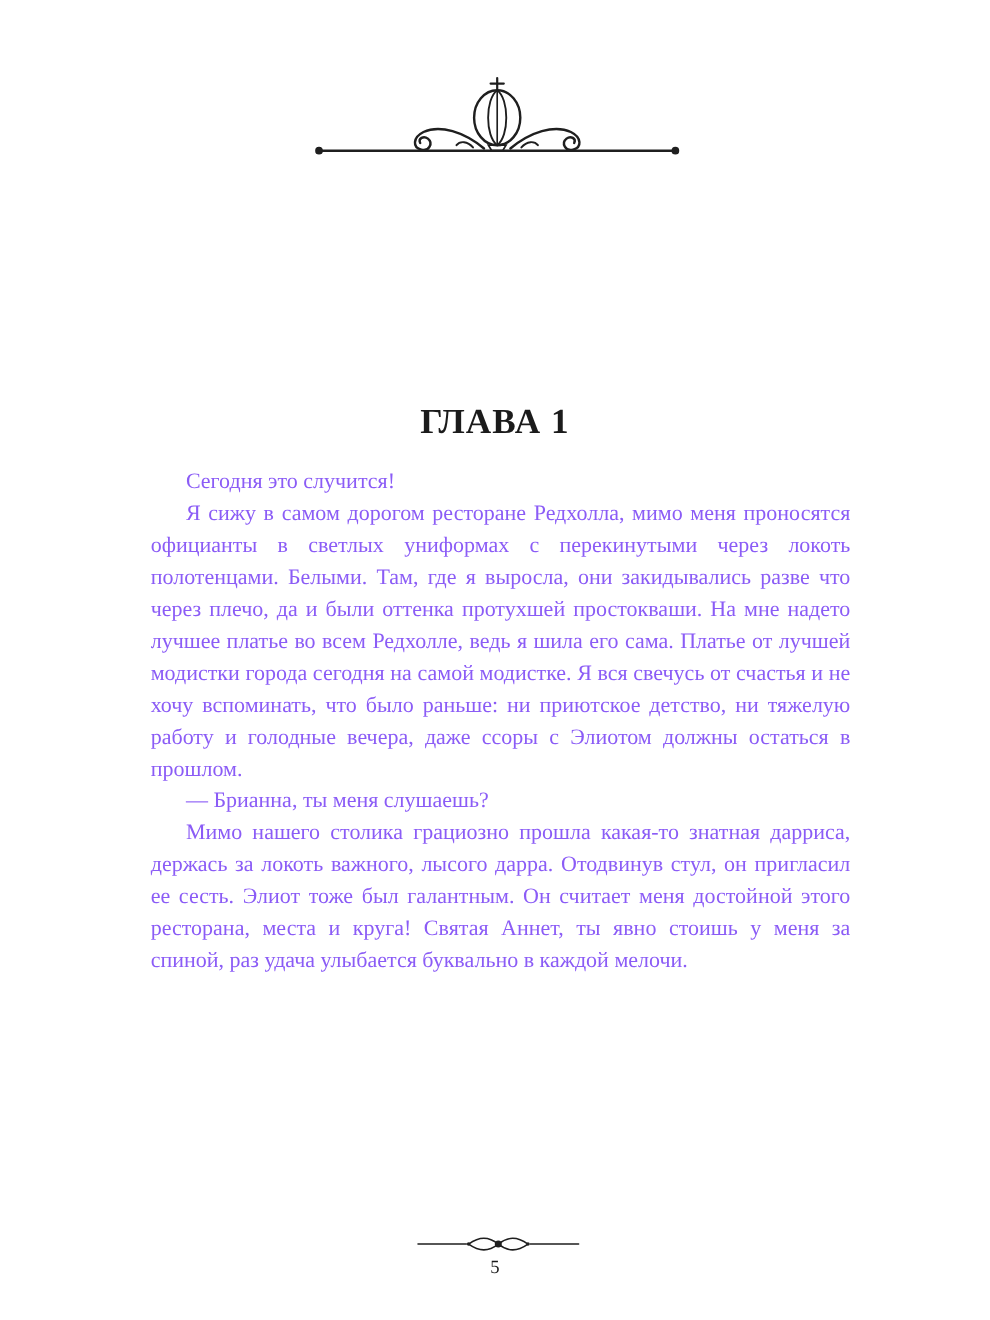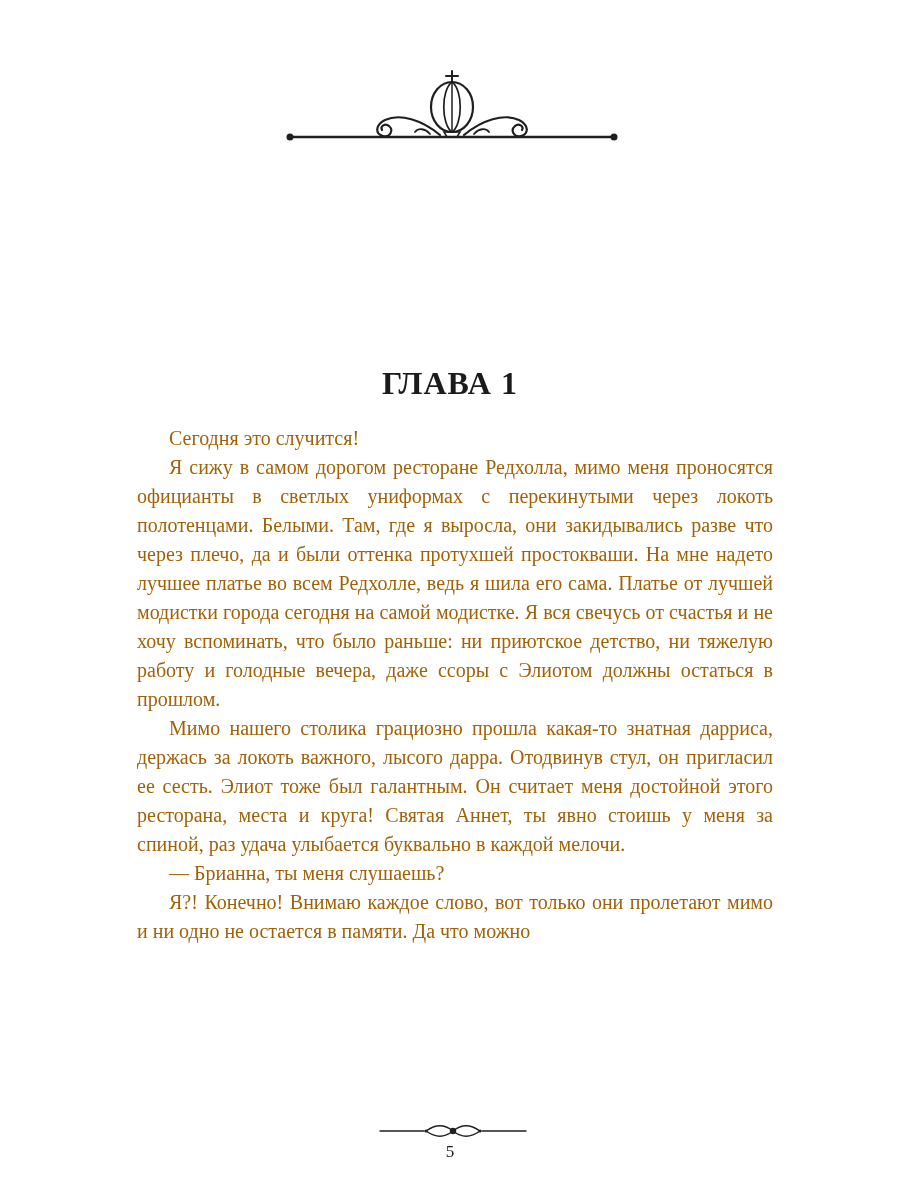--- a/index.html
+++ b/index.html
@@ -41,21 +41,21 @@
     top: 424px;
     width: 636px;
   }
   .body-text p {
     margin: 0;
     padding: 0;
     font-size: 20px;
     line-height: 29px;
     text-align: justify;
     text-indent: 32px;
-    color: #a16207;
+    color: #8b5cf6;
   }
   .ornament-bottom {
     position: absolute;
     left: 378px;
     top: 1120px;
     width: 150px;
     height: 22px;
   }
   .page-number {
     position: absolute;
@@ -99,23 +99,22 @@
       <path class="stroke" d="M148,66 C143,60 136,60 133,64" stroke-width="1.8"></path>
       <path class="stroke" d="M192,66 C197,60 204,60 207,64" stroke-width="1.8"></path>
     </svg>
   </div>
 
   <h1 class="chapter-title">ГЛАВА 1</h1>
 
   <div class="body-text">
     <p>Сегодня это случится!</p>
     <p>Я сижу в самом дорогом ресторане Редхолла, мимо меня проносятся официанты в светлых униформах с перекинутыми через локоть полотенцами. Белыми. Там, где я выросла, они закидывались разве что через плечо, да и были оттенка протухшей простокваши. На мне надето лучшее платье во всем Редхолле, ведь я шила его сама. Платье от лучшей модистки города сегодня на самой модистке. Я вся свечусь от счастья и не хочу вспоминать, что было раньше: ни приютское детство, ни тяжелую работу и голодные вечера, даже ссоры с Элиотом должны остаться в прошлом.</p>
+    <p>— Брианна, ты меня слушаешь?</p>
     <p>Мимо нашего столика грациозно прошла какая-то знатная дарриса, держась за локоть важного, лысого дарра. Отодвинув стул, он пригласил ее сесть. Элиот тоже был галантным. Он считает меня достойной этого ресторана, места и круга! Святая Аннет, ты явно стоишь у меня за спиной, раз удача улыбается буквально в каждой мелочи.</p>
-    <p>— Брианна, ты меня слушаешь?</p>
-    <p>Я?! Конечно! Внимаю каждое слово, вот только они пролетают мимо и ни одно не остается в памяти. Да что можно</p>
   </div>
 
   <div class="ornament-bottom">
     <svg width="150" height="22" viewBox="0 0 150 22" xmlns="http://www.w3.org/2000/svg">
       <line class="stroke" x1="2" y1="11" x2="46" y2="11" stroke-width="1.4"></line>
       <line class="stroke" x1="104" y1="11" x2="148" y2="11" stroke-width="1.4"></line>
       <path class="stroke" d="M48,11 C58,4 66,4 75,11 C84,18 92,18 102,11" stroke-width="1.4"></path>
       <path class="stroke" d="M48,11 C58,18 66,18 75,11 C84,4 92,4 102,11" stroke-width="1.4"></path>
       <circle cx="75" cy="11" r="3.2" fill="#1f1f1f"></circle>
       <circle cx="48" cy="11" r="1.6" fill="#1f1f1f"></circle>

